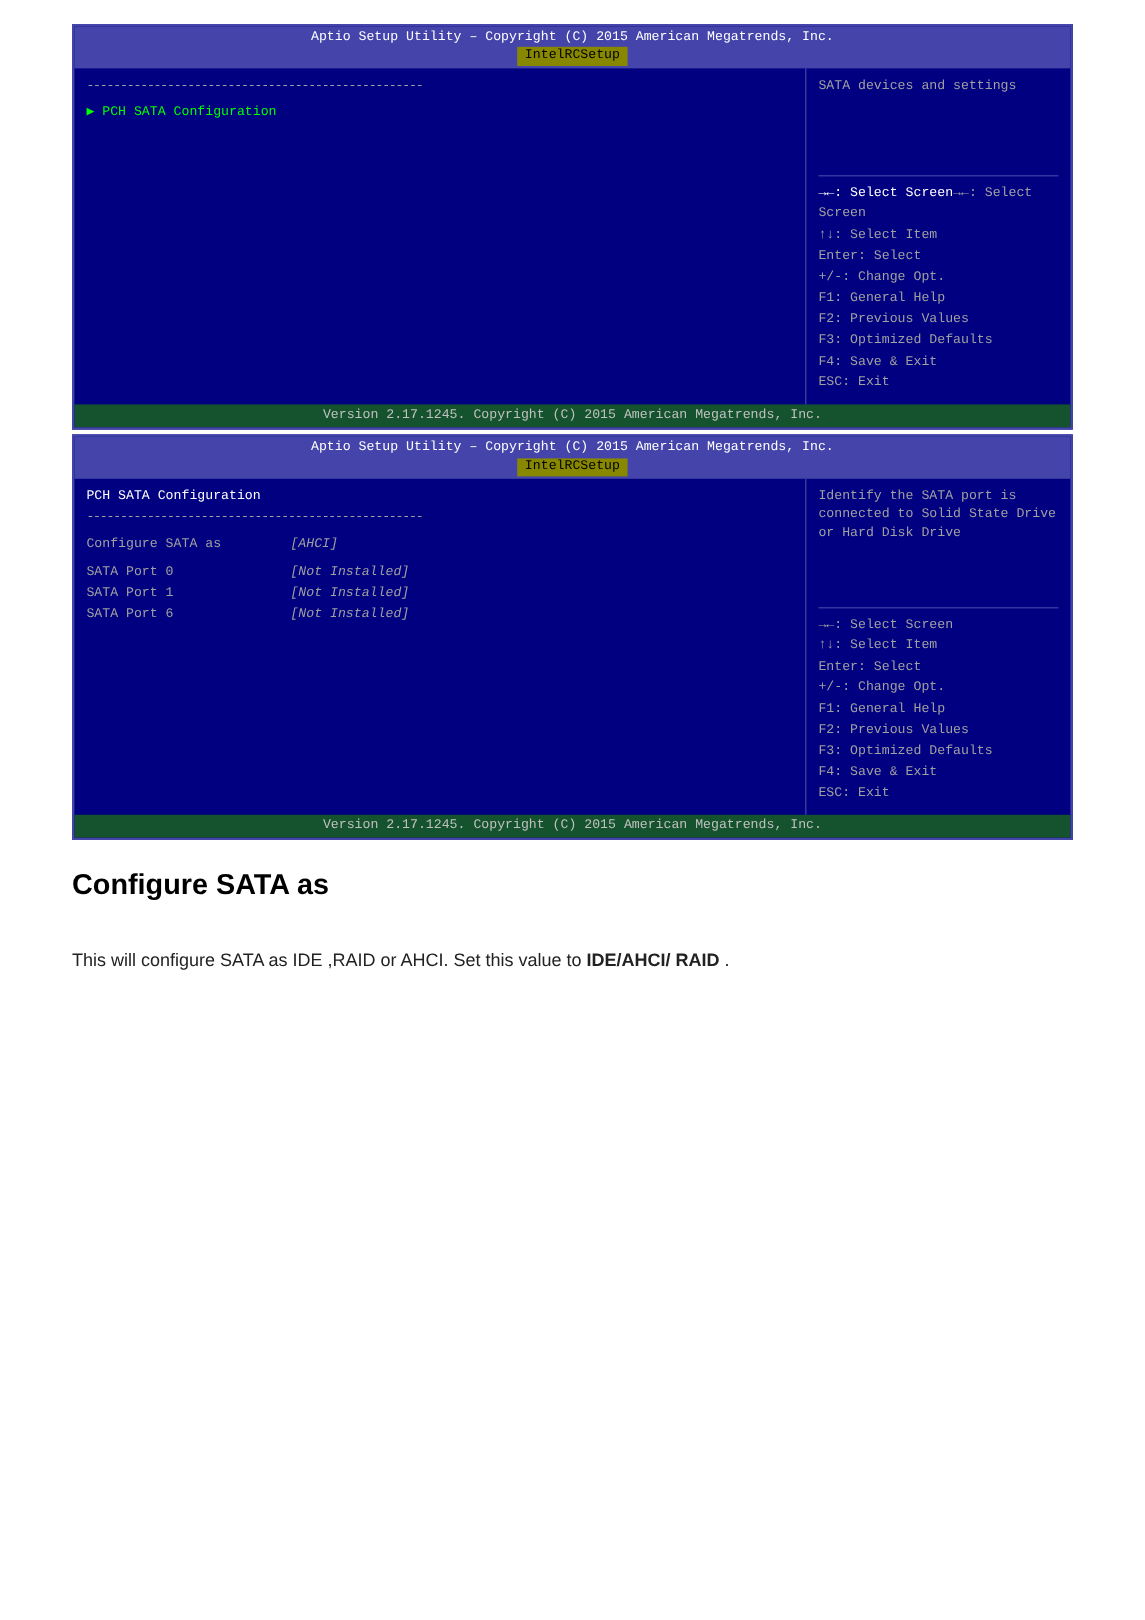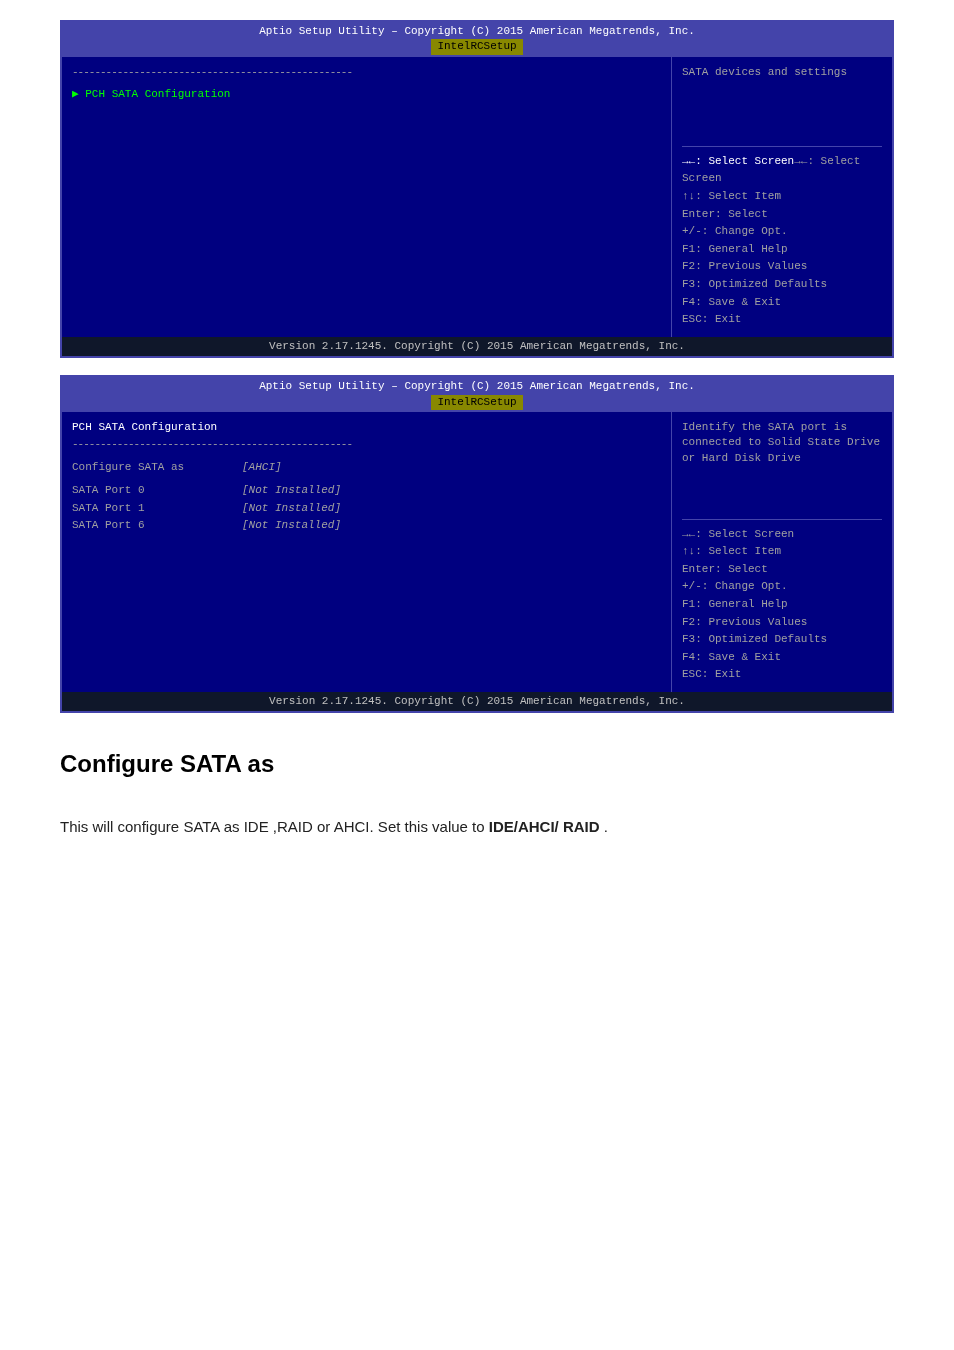--- a/index.html
+++ b/index.html
@@ -15,21 +15,21 @@
       padding: 20px 60px 40px 60px;
     }
 
     
     .bios-screen {
       border: 2px solid #4444aa;
       background: #000080;
       color: #a0a0a0;
       font-size: 11px;
       line-height: 1.4;
-      margin-bottom: 17px;
+      margin-bottom: 4px;
     }
 
     .bios-title-bar {
       background: #4444aa;
       color: #ffffff;
       text-align: center;
       padding: 2px 4px;
       font-size: 11px;
     }
 
@@ -90,21 +90,21 @@
       padding-top: 6px;
       margin-top: auto;
     }
 
     .bios-help-line {
       font-size: 11px;
       color: #a0a0a0;
     }
 
     .bios-footer {
-      background: #0f172a;
+      background: #14532d;
       color: #c0c0c0;
       text-align: center;
       padding: 2px 4px;
       font-size: 11px;
     }
 
     
     .bios-config-row {
       display: flex;
       gap: 10px;

